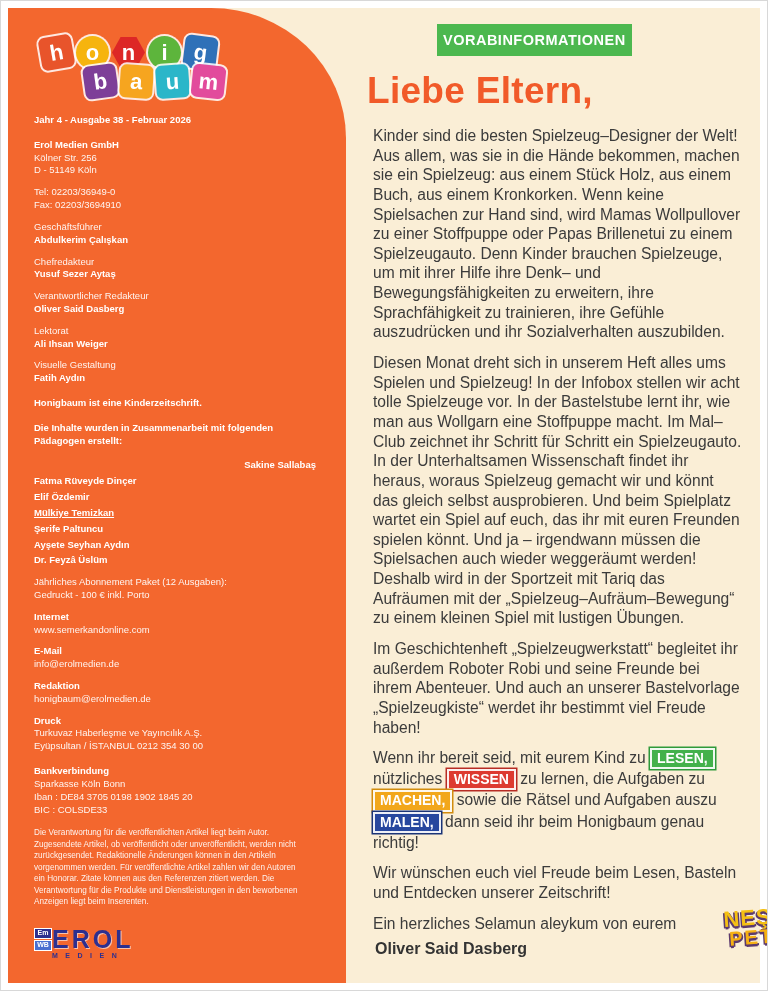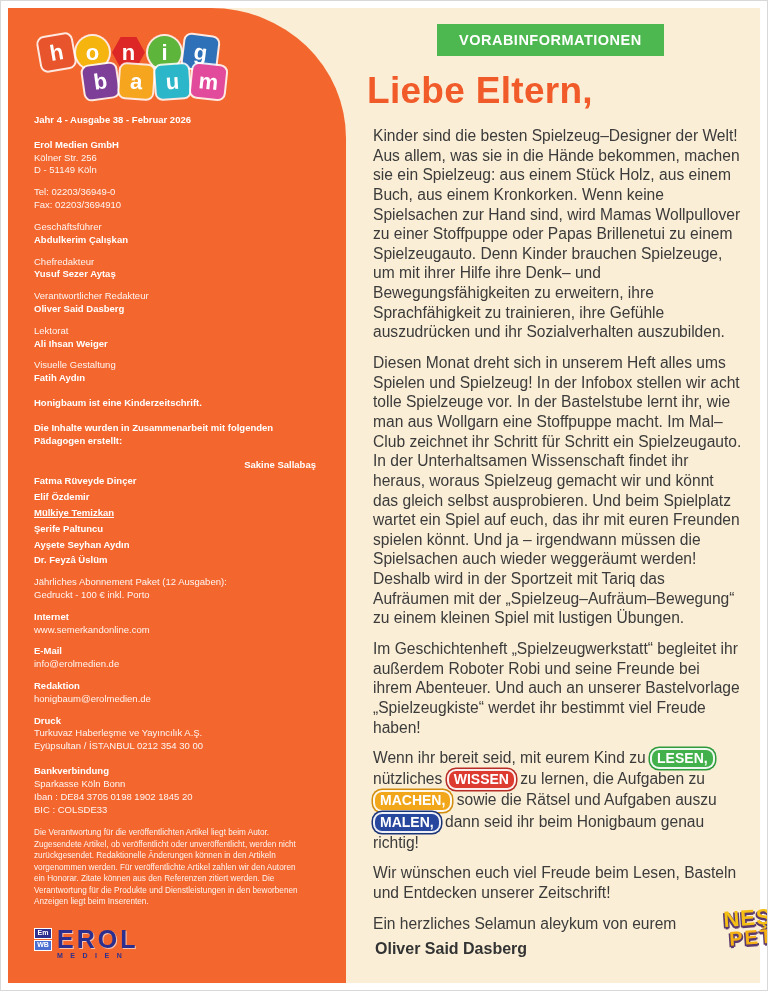--- a/index.html
+++ b/index.html
@@ -28,39 +28,39 @@
   .hb-row.r2{margin-left:44px;margin-top:-4px;}
   .tile{width:33px;height:33px;display:flex;align-items:center;justify-content:center;
         color:#fff;font-weight:800;font-size:22px;line-height:1;border-radius:6px;
         box-shadow:0 0 0 2px rgba(255,255,255,.85);}
   .tile.circle{border-radius:50%;}
   .tile.hex{border-radius:2px;clip-path:polygon(26% 3%,74% 3%,100% 50%,74% 97%,26% 97%,0% 50%);box-shadow:none;border:0;}
 
   .issue{font-weight:700;margin:0 0 12px 0;}
 
   
-  .erol{display:flex;align-items:flex-start;gap:5px;margin-top:20px;}
+  .erol{display:flex;align-items:flex-start;margin-top:20px;}
   .erol-grid{display:flex;flex-direction:column;gap:1px;}
   .erol-cell{width:18px;height:11px;display:flex;align-items:center;justify-content:center;
              font-size:7px;font-weight:700;color:#fff;border:1px solid #fff;}
   .erol-cell.c1{background:#2D2F8F;}
   .erol-cell.c2{background:#4A6FD0;}
   .erol-word{color:var(--navy);}
   .erol-word .big{font-size:25px;font-weight:900;letter-spacing:3px;line-height:.9;
                   text-shadow:1px 1px 0 rgba(255,255,255,.6);}
   .erol-word .sub{font-size:7px;letter-spacing:7.5px;margin-top:1px;font-weight:700;}
 
   
   .content{position:absolute;left:358px;top:7px;right:7px;bottom:7px;padding:16px 18px 0 6px;}
   .banner{display:inline-block;margin-left:72px;background:var(--green);color:#fff;
-          font-weight:700;font-size:14.5px;letter-spacing:.5px;padding:8px 22px;}
+          font-weight:700;font-size:14.5px;letter-spacing:.5px;padding:8px 6px;}
   h1.title{color:#F15A29;font-size:37px;font-weight:800;letter-spacing:.3px;margin:14px 0 14px 2px;}
   .body-text{color:var(--ink);font-size:15.6px;line-height:1.26;font-weight:500;}
   .body-text p{margin:0 0 11px 0;padding-left:8px;}
-  .badge{display:inline-block;color:#fff;font-weight:800;font-size:14px;border-radius:9px;
+  .badge{display:inline-block;color:#fff;font-weight:800;font-size:14px;border-radius:0;
          padding:0 5px 1px 5px;line-height:1.15;border:2px solid rgba(255,255,255,.92);
          vertical-align:baseline;}
   .sig{font-weight:800;color:#333;font-size:16px;margin:4px 0 0 10px;}
 
   
   .footer{position:absolute;left:365px;right:20px;bottom:14px;height:86px;
           display:flex;align-items:center;}
   .petek{transform:rotate(-4deg);text-align:center;line-height:.9;margin-right:34px;}
   .petek .l1{font-size:22px;font-weight:900;color:#F5C013;letter-spacing:1px;
              text-shadow:-1.5px 1.5px 0 #5c3a6e,1.5px 1.5px 0 #5c3a6e,0 2.5px 0 #5c3a6e;}

